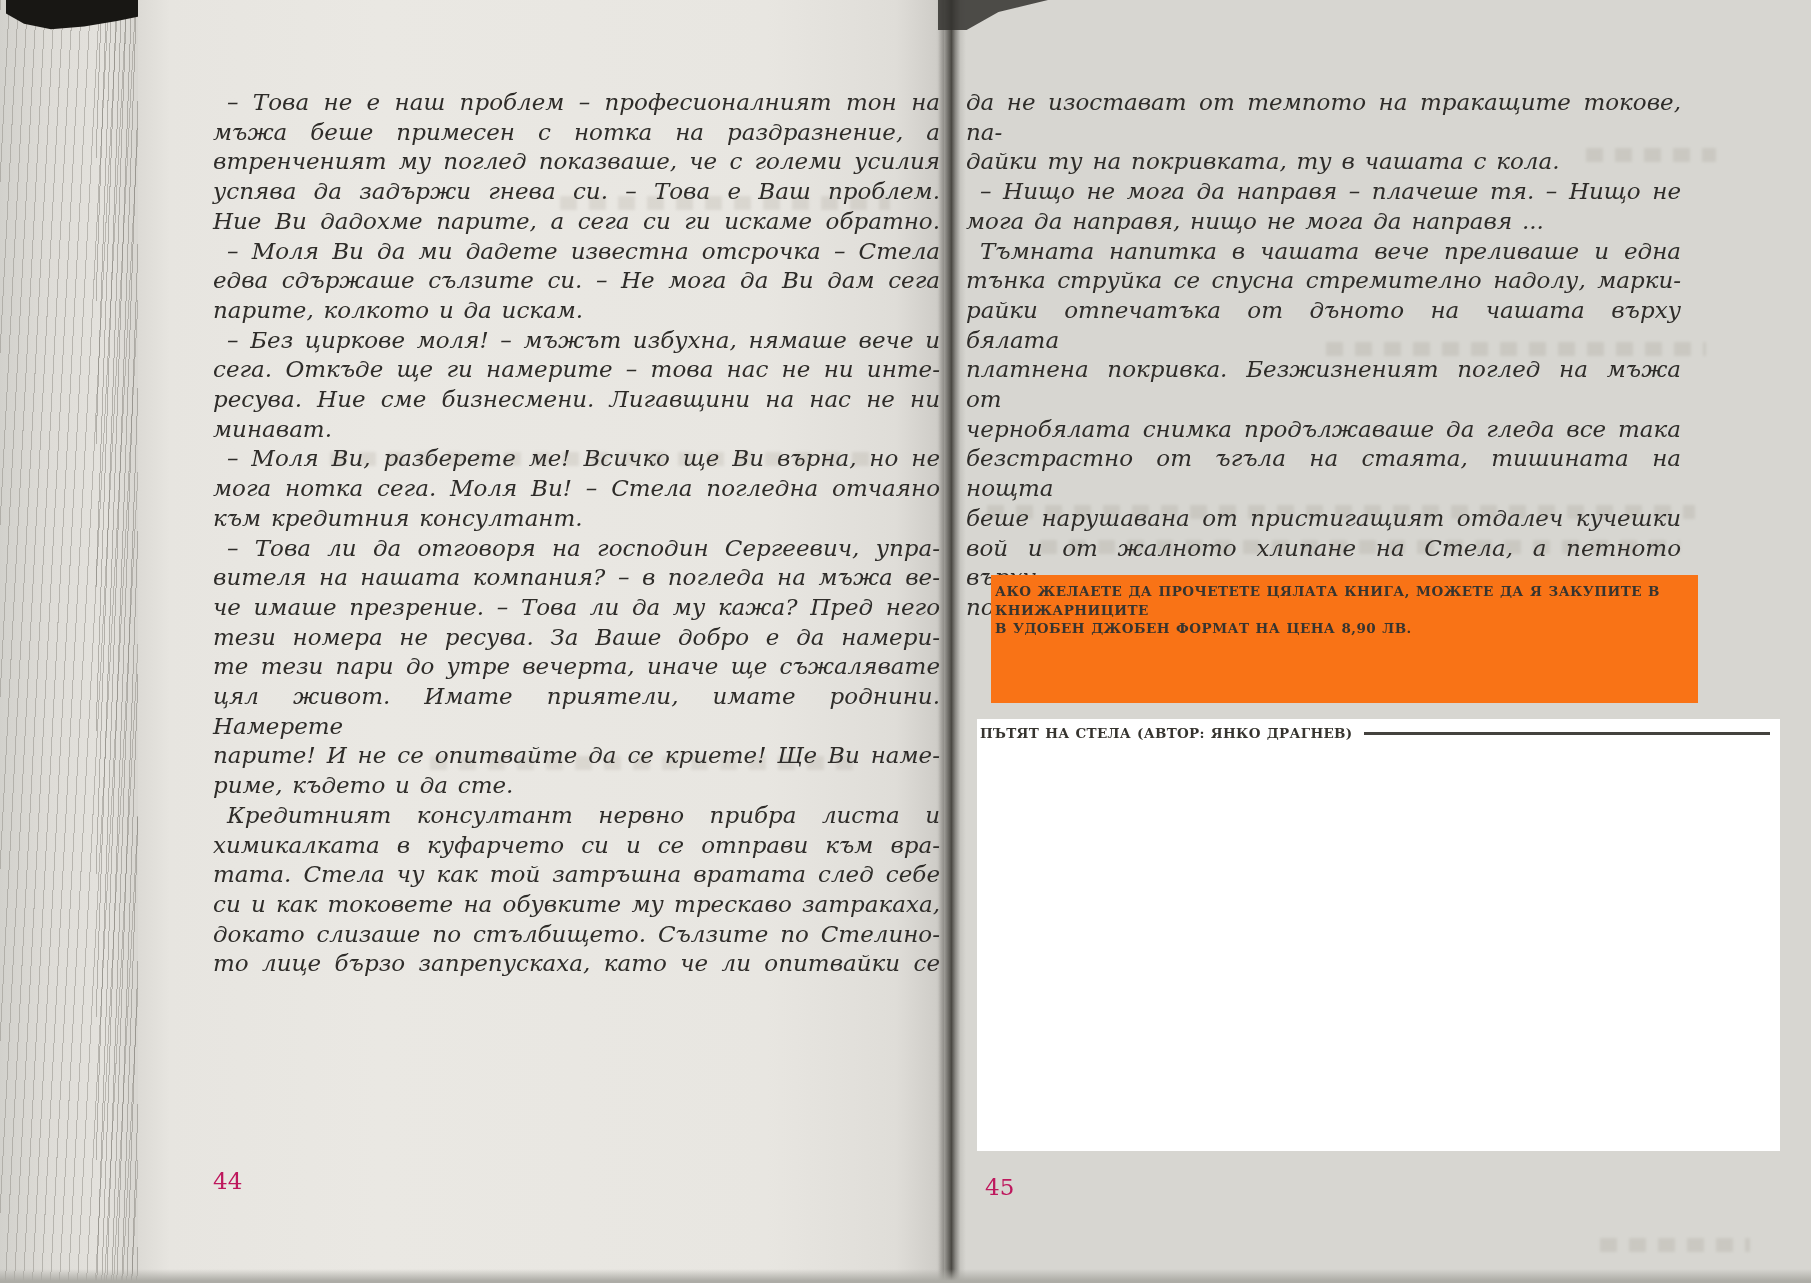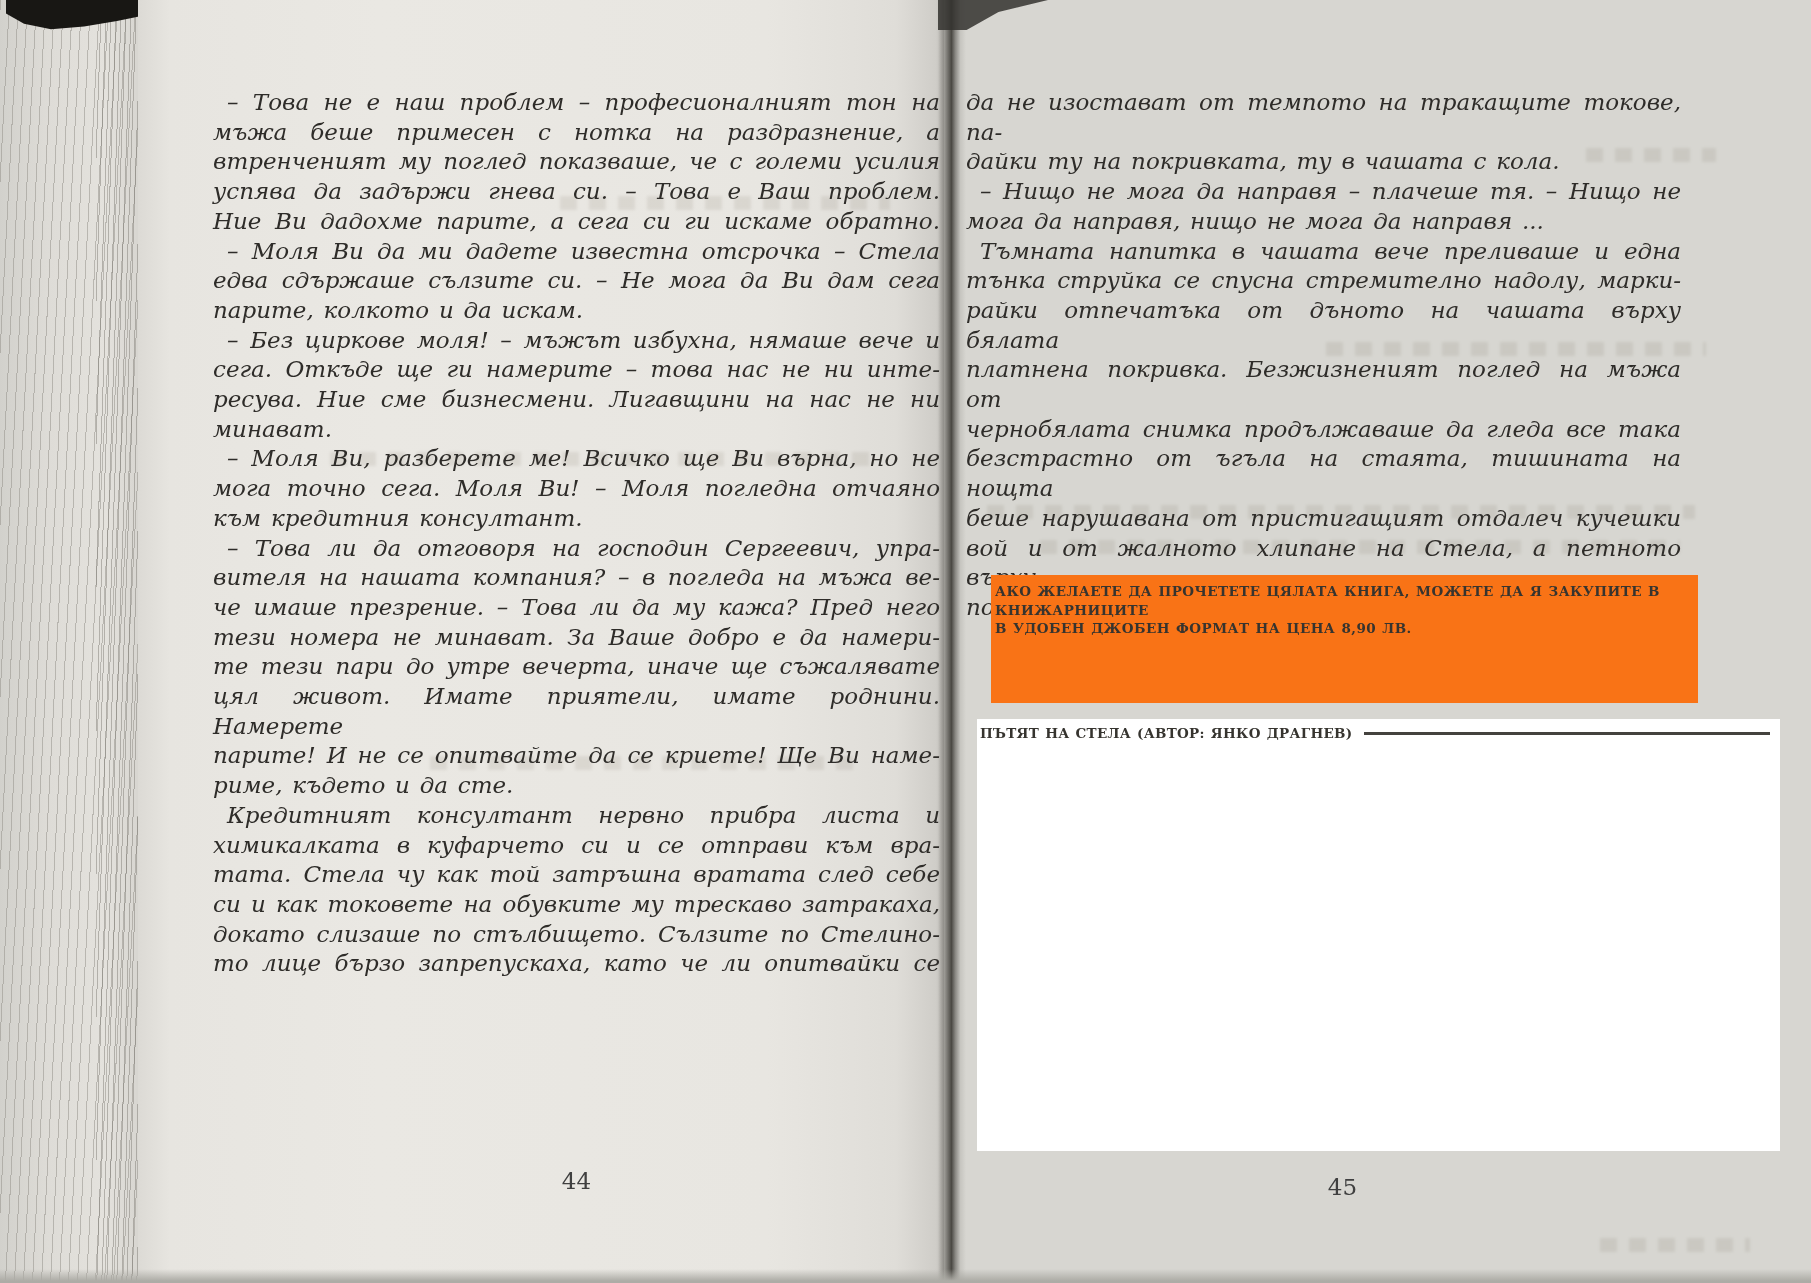--- a/index.html
+++ b/index.html
@@ -63,21 +63,21 @@
     position:absolute; color:#2e2c29;
     font-size:23px; line-height:29.7px; word-spacing:2.5px;
   }
   .left-text  { left:213px; top:88px;  width:727px; }
   .right-text { left:966px; top:88px;  width:715px; }
   .para { margin:0;font-style:italic; }
   .line { text-align:justify; text-align-last:justify; white-space:normal; }
   .line.last { text-align-last:left; }
   .para.indent .line.first { text-indent:14px; }
   .page-number {
-    position:absolute; text-align:center; color:#404040; font-size:23px;
+    position:absolute; text-align:left; color:#be185d; font-size:23px;
   }
   .page-number.left  { left:213px; width:727px; top:1168px; }
   .page-number.right { left:985px; width:715px; top:1174px; }
 
   
   .purchase-note {
     position:absolute; left:991px; top:575px; width:707px; height:128px;
     background:#f97316; padding:7px 4px 0 4px;
     color:#36342f; font-weight:bold; font-size:13.5px; line-height:18.5px;
     letter-spacing:.45px; word-spacing:1px;
@@ -145,28 +145,28 @@
         <div class="line last">парите, колкото и да искам.</div>
       </div>
       <div class="para indent">
         <div class="line first">– Без циркове моля! – мъжът избухна, нямаше вече и</div>
         <div class="line">сега. Откъде ще ги намерите – това нас не ни инте-</div>
         <div class="line">ресува. Ние сме бизнесмени. Лигавщини на нас не ни</div>
         <div class="line last">минават.</div>
       </div>
       <div class="para indent">
         <div class="line first">– Моля Ви, разберете ме! Всичко ще Ви върна, но не</div>
-        <div class="line">мога точно сега. Моля Ви! – Моля погледна отчаяно</div>
+        <div class="line">мога нотка сега. Моля Ви! – Стела погледна отчаяно</div>
         <div class="line last">към кредитния консултант.</div>
       </div>
       <div class="para indent">
         <div class="line first">– Това ли да отговоря на господин Сергеевич, упра-</div>
         <div class="line">вителя на нашата компания? – в погледа на мъжа ве-</div>
         <div class="line">че имаше презрение. – Това ли да му кажа? Пред него</div>
-        <div class="line">тези номера не минават. За Ваше добро е да намери-</div>
+        <div class="line">тези номера не ресува. За Ваше добро е да намери-</div>
         <div class="line">те тези пари до утре вечерта, иначе ще съжалявате</div>
         <div class="line">цял живот. Имате приятели, имате роднини. Намерете</div>
         <div class="line">парите! И не се опитвайте да се криете! Ще Ви наме-</div>
         <div class="line last">риме, където и да сте.</div>
       </div>
       <div class="para indent">
         <div class="line first">Кредитният консултант нервно прибра листа и</div>
         <div class="line">химикалката в куфарчето си и се отправи към вра-</div>
         <div class="line">тата. Стела чу как той затръшна вратата след себе</div>
         <div class="line">си и как токовете на обувките му трескаво затракаха,</div>

